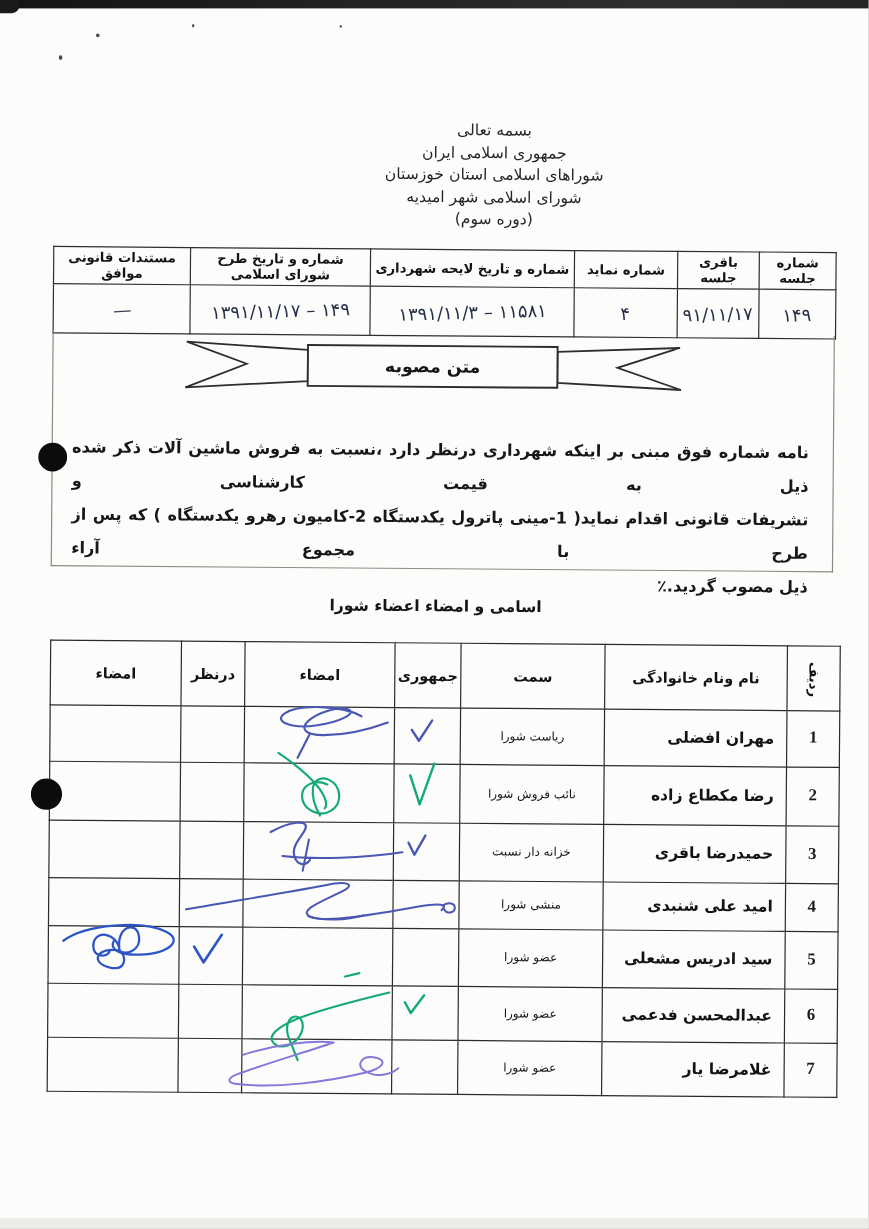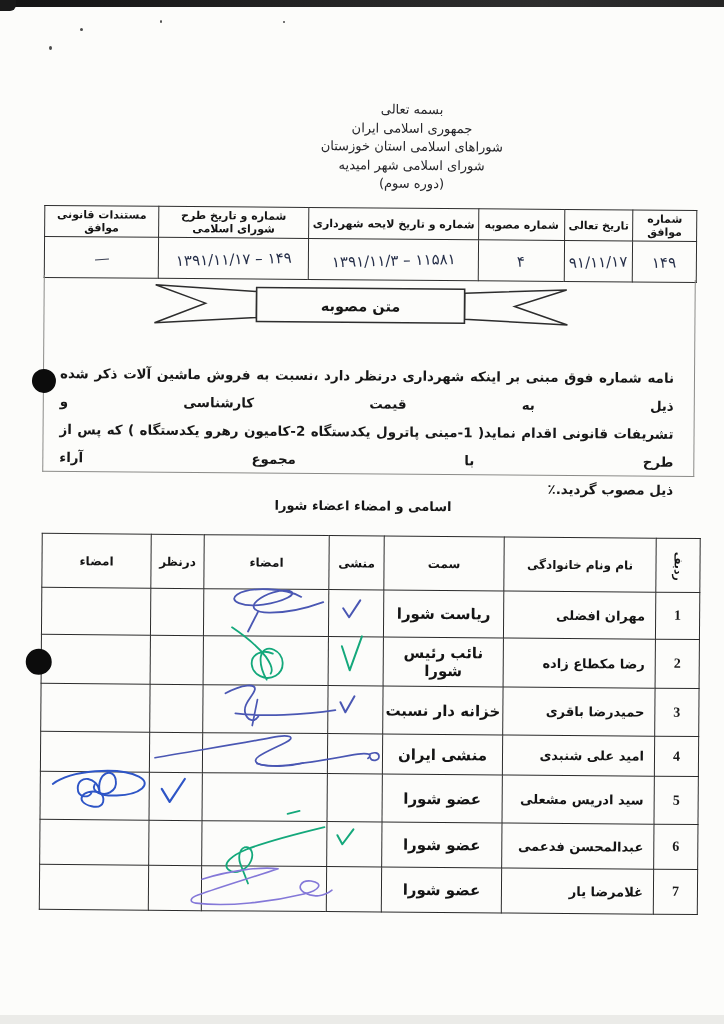--- a/index.html
+++ b/index.html
@@ -36,21 +36,21 @@
   .ln.end{text-align:right;}
   
   .sig-title{position:absolute;left:40px;top:496px;width:652px;text-align:center;
       font-weight:bold;font-size:13px;color:#151515;}
   .sigtable{position:absolute;left:45px;top:533px;width:658px;direction:rtl;}
   .sigtable td{border:1.4px solid #2b2b2b;text-align:center;vertical-align:middle;overflow:hidden;}
   .sigtable .sh{height:51px;font-weight:bold;font-size:12px;color:#141414;}
   .rotated{display:inline-block;transform:rotate(90deg);font-size:11px;letter-spacing:1px;}
   .num-cell{font-family:"Liberation Serif","DejaVu Serif",serif;font-weight:bold;font-size:14px;color:#1a1a1a;}
   .name-cell{font-weight:bold;font-size:13px;text-align:right !important;padding-right:10px;color:#141414;}
-  .pos-cell{font-weight:bold;font-size:15px;color:#141414;}
+  .pos-cell{font-weight:normal;font-size:10px;color:#141414;}
   .ink-overlay{position:absolute;left:0;top:0;pointer-events:none;}
 </style>
 </head>
 <body>
 
 <div class="page">
 
   <div class="scan-strip"></div>
   <div class="corner-smudge"></div>
   <div class="speck" style="left:80px;top:28px;width:3px;height:3px;"></div>
@@ -73,23 +73,23 @@
       <colgroup>
         <col style="width:64px">
           <col style="width:68px">
           <col style="width:86px">
         <col style="width:170px">
           <col style="width:150px">
           <col style="width:114px">
       </colgroup>
       <tbody>
           <tr>
-        <td class="dh">شماره موافق</td>
-        <td class="dh">تاریخ تعالی</td>
-        <td class="dh">شماره مصوبه</td>
+        <td class="dh">شماره جلسه</td>
+        <td class="dh">باقری جلسه</td>
+        <td class="dh">شماره نماید</td>
         <td class="dh">شماره و تاریخ  لایحه شهرداری</td>
         <td class="dh">شماره و تاریخ طرح شورای اسلامی</td>
         <td class="dh">مستندات قانونی موافق</td>
       </tr>
       <tr>
         <td class="dv"><span class="hw">۱۴۹</span></td>
         <td class="dv"><span class="hw">۹۱/۱۱/۱۷</span></td>
         <td class="dv"><span class="hw">۴</span></td>
         <td class="dv"><span class="hw">۱۱۵۸۱ – ۱۳۹۱/۱۱/۳</span></td>
         <td class="dv"><span class="hw">۱۴۹ – ۱۳۹۱/۱۱/۱۷</span></td>
@@ -123,56 +123,56 @@
           <col style="width:55px">
         <col style="width:125px">
           <col style="width:53px">
           <col style="width:109px">
       </colgroup>
       <tbody>
           <tr>
         <td class="sh"><span class="rotated">ردیف</span></td>
         <td class="sh">نام ونام خانوادگی</td>
         <td class="sh">سمت</td>
-        <td class="sh">منشی</td>
+        <td class="sh">جمهوری</td>
         <td class="sh">امضاء</td>
         <td class="sh">درنظر</td>
         <td class="sh">امضاء</td>
       </tr>
       <tr style="height:47px">
         <td class="num-cell">1</td>
         <td class="name-cell">مهران افضلی</td>
         <td class="pos-cell">ریاست شورا</td>
         <td></td>
         <td></td>
         <td></td>
         <td></td>
       </tr>
       <tr style="height:49px">
         <td class="num-cell">2</td>
         <td class="name-cell">رضا مکطاع زاده</td>
-        <td class="pos-cell">نائب رئیس شورا</td>
+        <td class="pos-cell">نائب فروش شورا</td>
         <td></td>
         <td></td>
         <td></td>
         <td></td>
       </tr>
       <tr style="height:48px">
         <td class="num-cell">3</td>
         <td class="name-cell">حمیدرضا باقری</td>
         <td class="pos-cell">خزانه دار نسبت</td>
         <td></td>
         <td></td>
         <td></td>
         <td></td>
       </tr>
       <tr style="height:40px">
         <td class="num-cell">4</td>
         <td class="name-cell">امید علی شنبدی</td>
-        <td class="pos-cell">منشی ایران</td>
+        <td class="pos-cell">منشی شورا</td>
         <td></td>
         <td></td>
         <td></td>
         <td></td>
       </tr>
       <tr style="height:48px">
         <td class="num-cell">5</td>
         <td class="name-cell">سید ادریس مشعلی</td>
         <td class="pos-cell">عضو شورا</td>
         <td></td>

